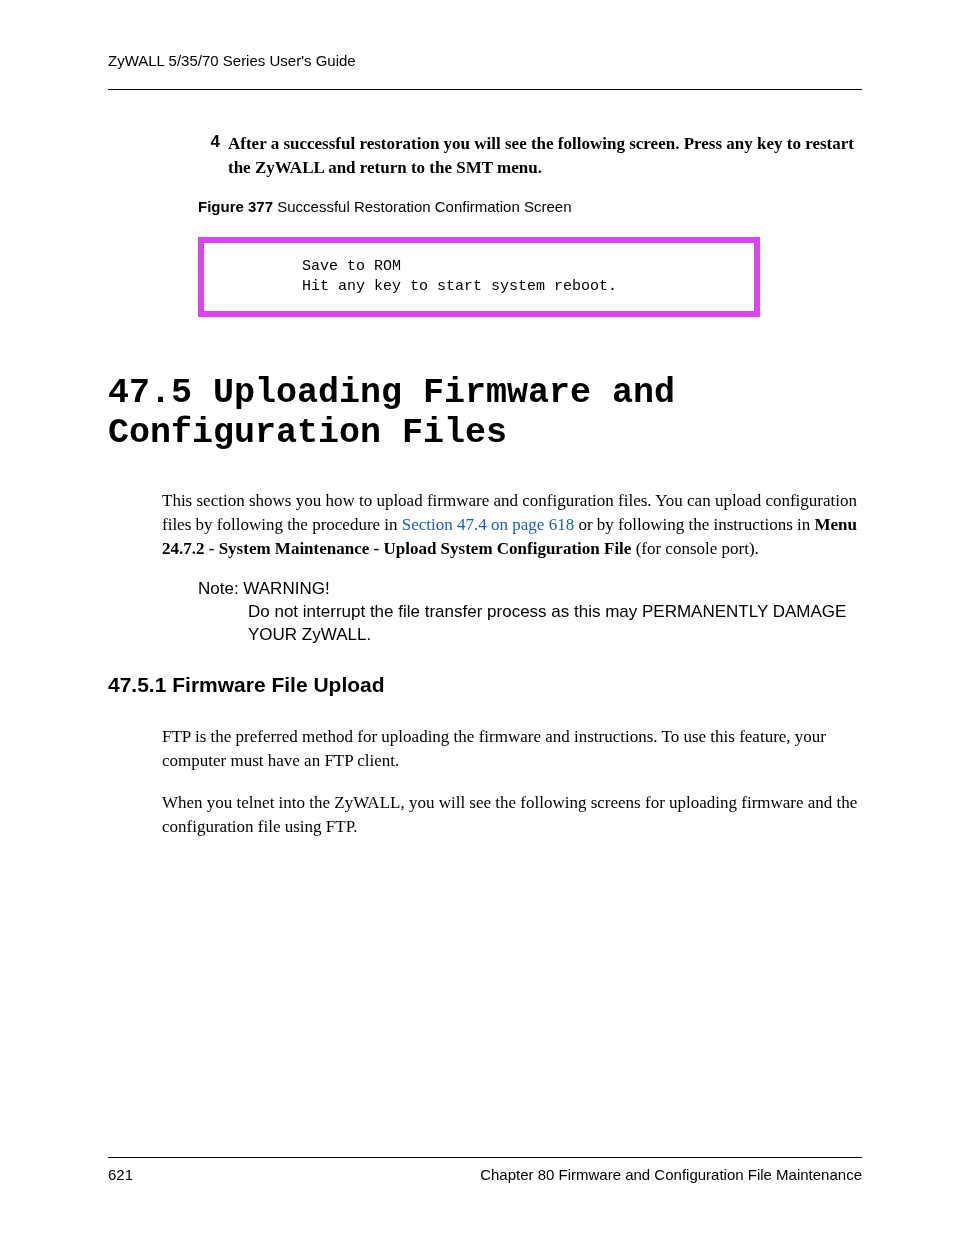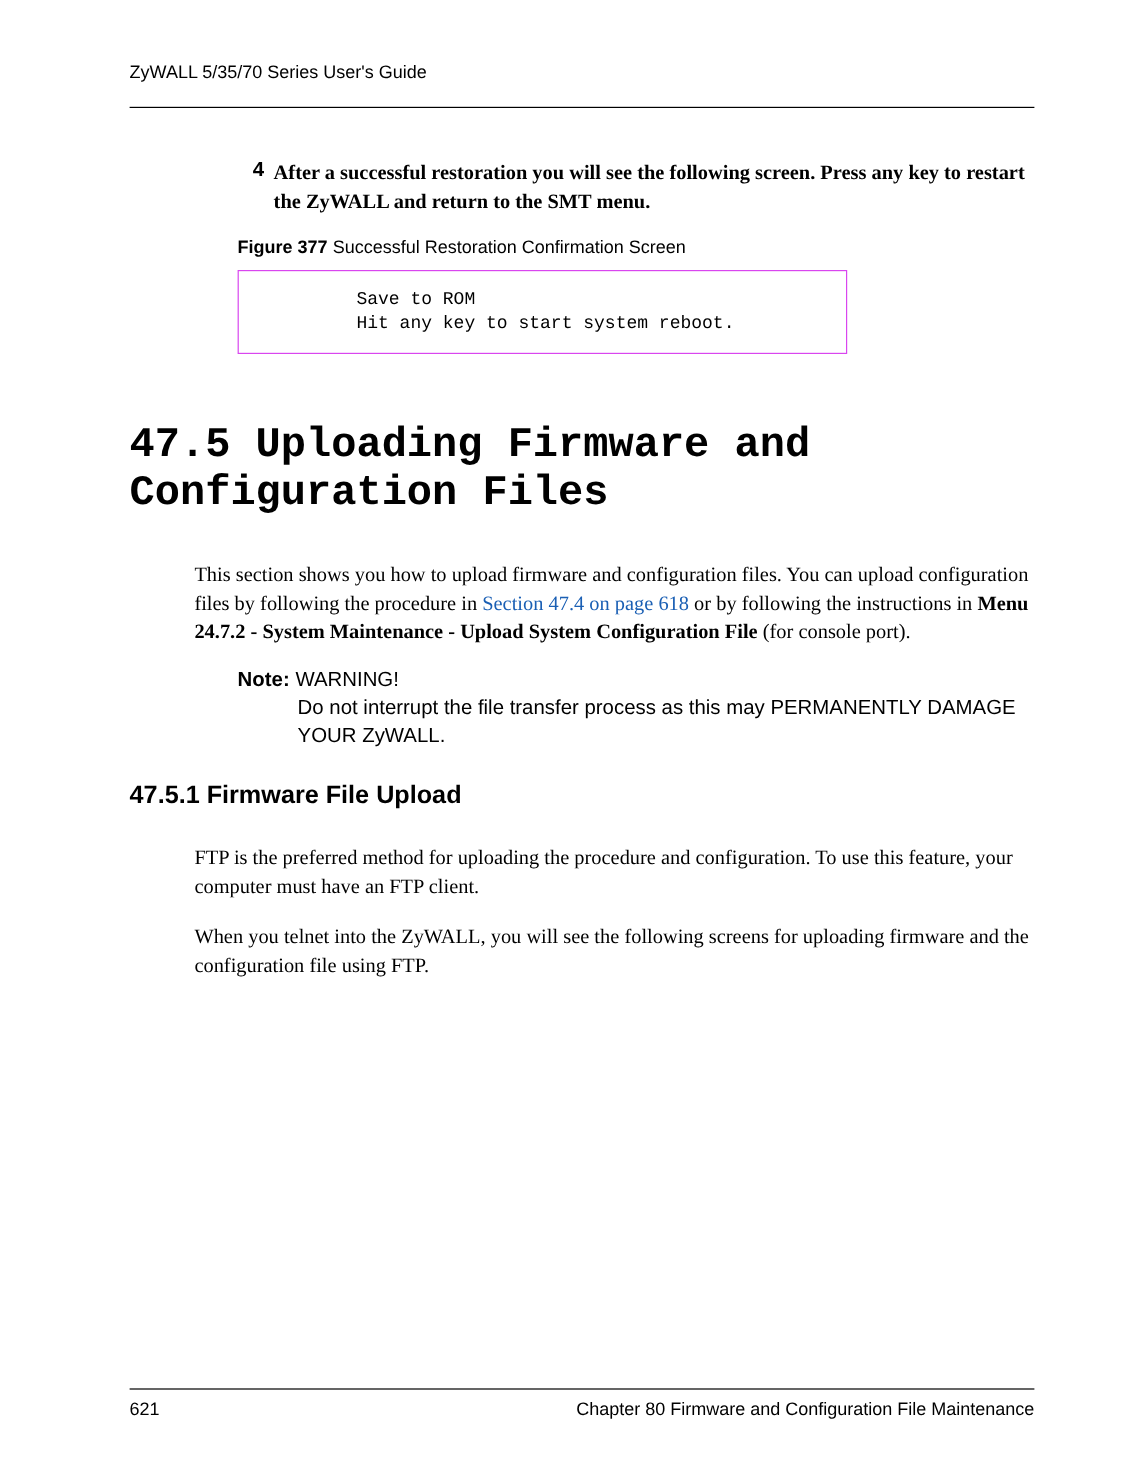--- a/index.html
+++ b/index.html
@@ -39,30 +39,30 @@
     }
     .step-text {
       font-size: 17px;
       line-height: 1.4;
       font-weight: bold;
     }
     .figure-caption {
       font-family: Arial, Helvetica, sans-serif;
       font-size: 15px;
       margin-left: 90px;
-      margin-bottom: 10px;
+      margin-bottom: 22px;
     }
     .figure-caption .bold {
       font-weight: bold;
     }
     .terminal-box {
       margin-left: 90px;
-      border: 1px solid #d946ef;
+      border: 6px solid #d946ef;
       padding: 14px 28px;
-      width: 508px;
+      width: 562px;
       margin-bottom: 56px;
     }
     .terminal-text {
       font-family: 'Courier New', Courier, monospace;
       font-size: 15px;
       white-space: pre;
       line-height: 1.35;
       padding-left: 70px;
     }
     .h1 {
@@ -84,21 +84,21 @@
       font-weight: bold;
     }
     .note-block {
       margin-left: 90px;
       font-family: Arial, Helvetica, sans-serif;
       font-size: 17px;
       line-height: 1.35;
       margin-bottom: 26px;
     }
     .note-label {
-      font-weight: bold;
+      font-weight: normal;
     }
     .note-body-indent {
       padding-left: 50px;
       display: block;
     }
     .h2 {
       font-family: Liberation Sans, sans-serif;
       font-weight: bold;
       font-size: 21px;
       margin-bottom: 28px;
@@ -147,20 +147,20 @@
 
 <div class="note-block">
   <span class="note-label">Note: </span><span>WARNING!</span>
   <span class="note-body-indent">Do not interrupt the file transfer process as this may PERMANENTLY DAMAGE YOUR ZyWALL.</span>
 </div>
 
 <div class="h2">
   <span>47.5.1</span><span>  Firmware File Upload</span>
 </div>
 
-<div class="body-para">FTP is the preferred method for uploading the procedure and configuration. To use this feature, your computer must have an FTP client.</div>
+<div class="body-para">FTP is the preferred method for uploading the firmware and instructions. To use this feature, your computer must have an FTP client.</div>
 
 <div class="body-para">When you telnet into the ZyWALL, you will see the following screens for uploading firmware and the configuration file using FTP.</div>
 
 <div class="footer">
   <span>621</span>
   <span>Chapter 80 Firmware and Configuration File Maintenance</span>
 </div>
 
 </body></html>

